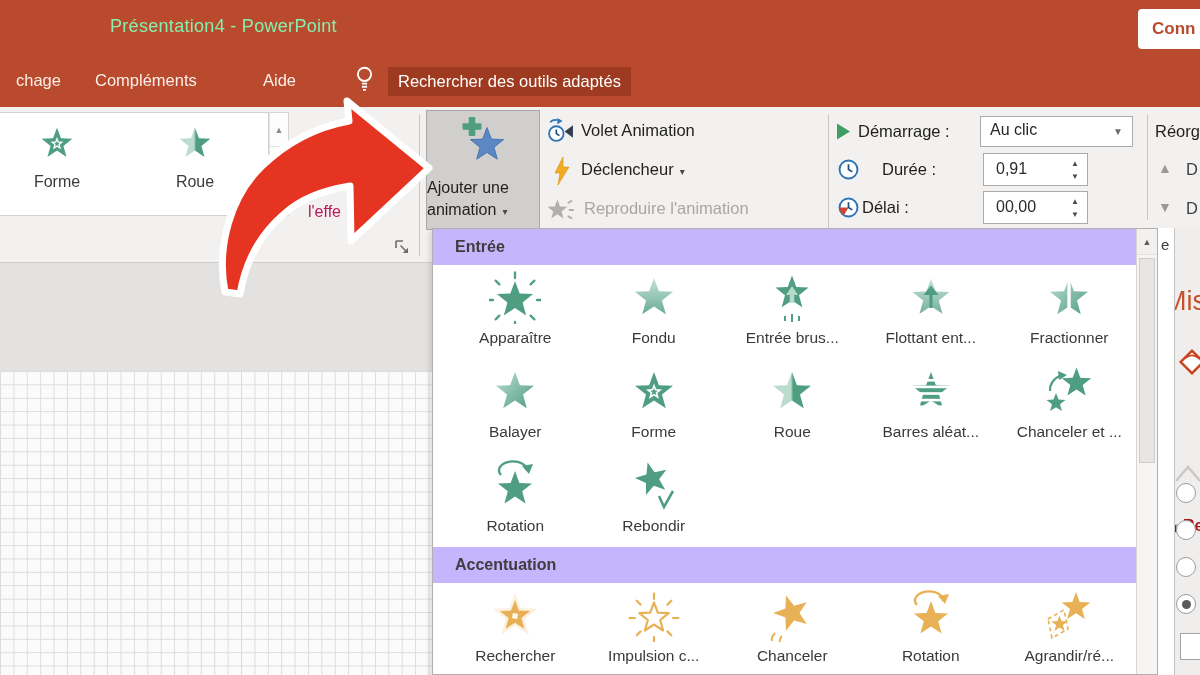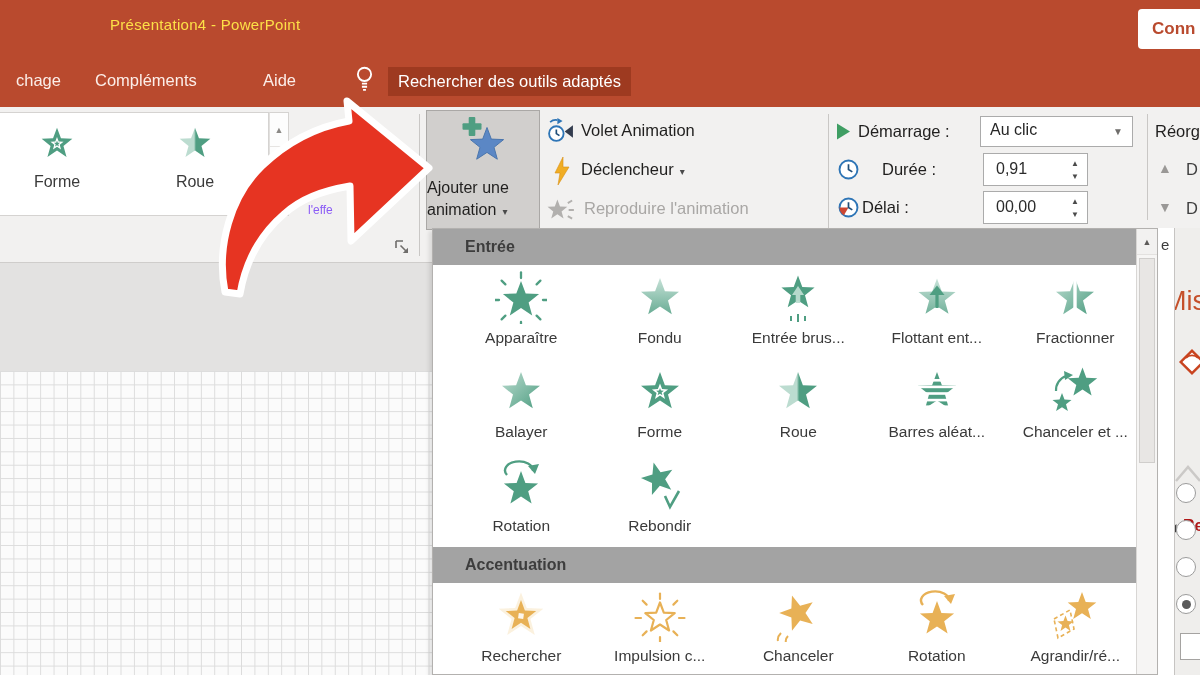--- a/index.html
+++ b/index.html
@@ -3,40 +3,40 @@
 <meta charset="utf-8">
 <style>
   *{margin:0;padding:0;box-sizing:border-box}
   html,body{width:1200px;height:675px;overflow:hidden;background:#fff;
     font-family:"Liberation Sans",sans-serif;}
   .stage{position:relative;width:1200px;height:675px;overflow:hidden;background:#f2f1f0}
   .abs{position:absolute}
 
   
   .titlebar{position:absolute;left:0;top:0;width:100%;height:55px;background:var(--red)}
-  .wintitle{position:absolute;left:110px;top:16px;color:#fde047;font-size:15px;letter-spacing:.3px}
+  .wintitle{position:absolute;left:110px;top:16px;color:#86efac;font-size:18px;letter-spacing:.3px}
   .conn-btn{position:absolute;right:-10px;top:9px;width:72px;height:40px;background:#fff;
     border-radius:4px;color:var(--red);font-size:17px;font-weight:bold;line-height:40px;padding-left:14px}
   .menubar{position:absolute;left:0;top:55px;width:100%;height:52px;background:var(--red)}
   .menu-item{position:absolute;top:16px;color:#fceee9;font-size:16.5px;white-space:nowrap}
   .search-box{position:absolute;left:388px;top:12px;height:29px;background:var(--hl);
     color:#fff;font-size:16.5px;line-height:29px;padding:0 10px;white-space:nowrap}
 
   
   .ribbon{position:absolute;left:0;top:107px;width:100%;height:156px;background:#f2f1f0;
     border-bottom:1px solid #cfcdcb}
   .gallery-box{position:absolute;left:-1px;top:5px;width:270px;height:104px;background:#fff;
     border:1px solid #d5d3d1}
   .gal-item{position:absolute;top:8px;width:96px;text-align:center;cursor:default}
   .gal-item .lbl{margin-top:4px;font-size:16px;color:#3a3a3a}
   .gal-scroll{position:absolute;left:269px;top:5px;width:20px;height:104px;background:#fdfdfd;
     border:1px solid #d5d3d1;border-left:1px solid #e2e0de}
   .gal-scroll .cell{height:34px;border-bottom:1px solid #e6e4e2;text-align:center;
     color:#8b8986;font-size:9px;line-height:34px}
-  .eo-label{position:absolute;left:308px;top:96px;color:#8b5cf6;font-size:12px;white-space:nowrap}
+  .eo-label{position:absolute;left:308px;top:96px;color:#be185d;font-size:16px;white-space:nowrap}
   .vsep{position:absolute;width:1px;background:#c9c7c5}
   .add-anim-btn{position:absolute;left:426px;top:3px;width:114px;height:120px;background:#d1cfcd;
     border:1px solid #aaa8a6;text-align:left}
   .add-anim-btn .txt{position:absolute;left:0;top:66px;width:100%;font-size:16px;color:#201f1e;line-height:22px}
   .cmd-label{font-size:16.5px;color:#201f1e;white-space:nowrap}
   .cmd-label.disabled{color:#a9a7a5}
   .dd-glyph{font-size:10px;color:#4a4a4a;margin-left:6px}
   .combo{position:absolute;left:980px;top:9px;width:153px;height:31px;background:#fff;border:1px solid #ababab}
   .combo .val{position:absolute;left:9px;top:4px;font-size:16px;color:#262626}
   .combo .arr{position:absolute;right:9px;top:9px;font-size:10px;color:#6f6d6b}
@@ -50,23 +50,23 @@
   .slide-gray{position:absolute;left:0;top:263px;width:437px;height:108px;background:#e3e2e1}
   .grid-area{position:absolute;left:0;top:371px;width:437px;height:304px;background:#fbfbfb;
     background-image:linear-gradient(to right,#dcdcdc 1px,transparent 1px),
                      linear-gradient(to bottom,#dcdcdc 1px,transparent 1px);
     background-size:13.4px 13.4px}
 
   
   .dropdown{position:absolute;left:432px;top:228px;width:726px;height:447px;background:#fff;
     border:1px solid #b3b1af;box-shadow:-3px 3px 4px rgba(0,0,0,.10);z-index:5}
   .dd-content{position:absolute;left:0;top:0;right:21px;bottom:0;overflow:hidden}
-  .dd-header{height:36px;background:#a3a3a3;font-size:16px;font-weight:bold;color:#3d3d3d;
-    line-height:36px;padding-left:32px}
-  .dd-grid{display:grid;grid-template-columns:repeat(5,138.5px);padding-left:19px}
+  .dd-header{height:36px;background:#c4b5fd;font-size:16px;font-weight:bold;color:#3d3d3d;
+    line-height:36px;padding-left:22px}
+  .dd-grid{display:grid;grid-template-columns:repeat(5,138.5px);padding-left:13px}
   .dd-item{height:94px;display:flex;flex-direction:column;align-items:center;padding-top:5px;cursor:default}
   .dd-item .lbl{font-size:15.5px;color:#3a3a3a;white-space:nowrap;margin-top:1px}
   .dd-scroll{position:absolute;right:0;top:0;width:21px;height:100%;background:#f6f5f4;
     border-left:1px solid #d8d6d4}
   .dd-scroll .up{height:26px;border-bottom:1px solid #e3e1df;text-align:center;font-size:9px;
     color:#5c5a58;line-height:26px;background:#f2f1f0}
   .dd-thumb{position:absolute;left:2px;right:2px;top:29px;height:205px;background:#e8e6e4;
     border:1px solid #d0cecc}
 
   

